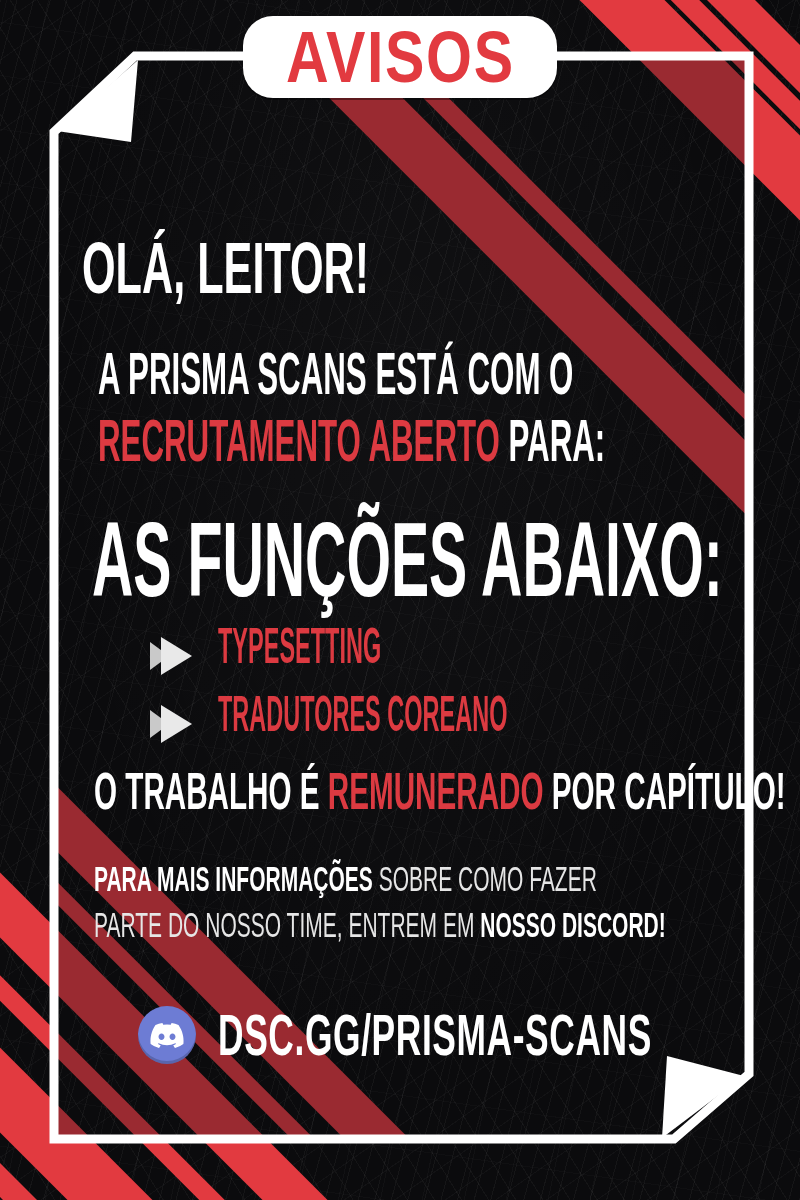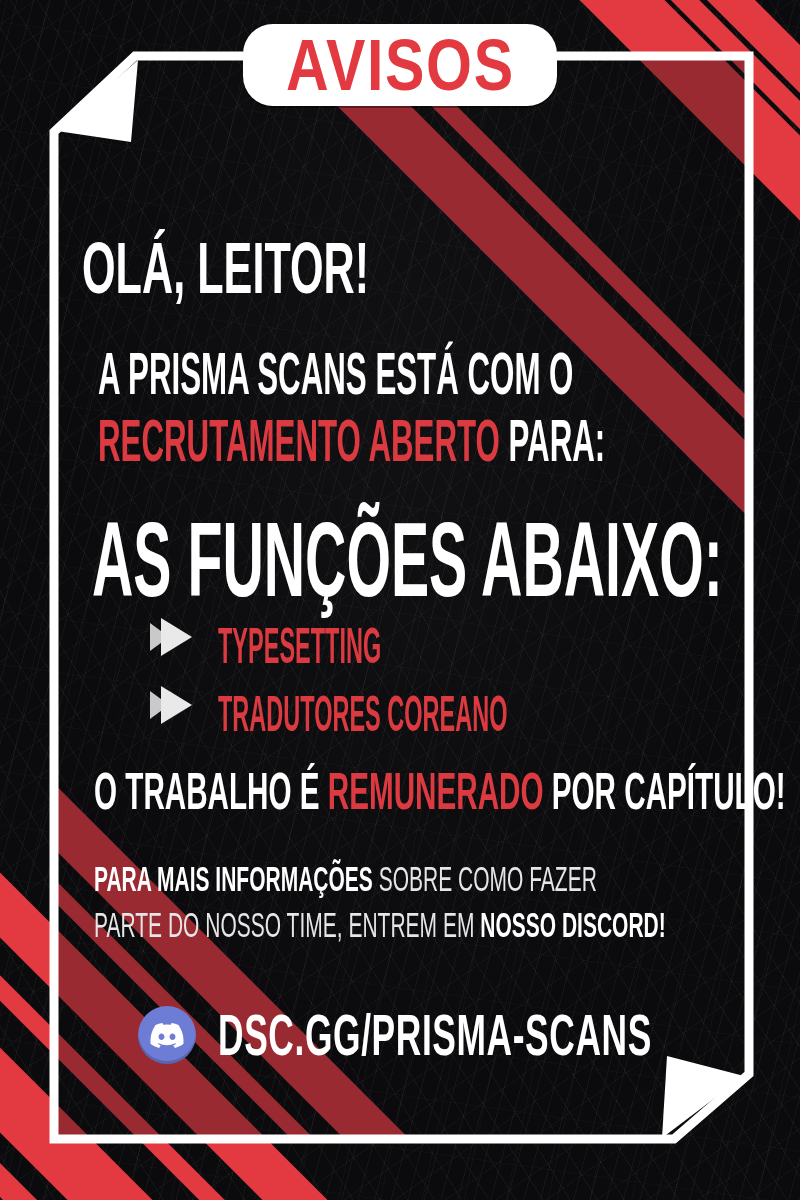--- a/index.html
+++ b/index.html
@@ -10,39 +10,39 @@
       radial-gradient(ellipse at 50% 35%, rgba(255,255,255,0.025), transparent 62%),
       repeating-linear-gradient(105deg, rgba(255,255,255,.045) 0 1px, transparent 1px 16px),
       repeating-linear-gradient(58deg, rgba(255,255,255,.038) 0 1px, transparent 1px 23px),
       repeating-linear-gradient(-35deg, rgba(255,255,255,.032) 0 1px, transparent 1px 29px),
       repeating-linear-gradient(-78deg, rgba(255,255,255,.026) 0 1px, transparent 1px 41px),
       repeating-linear-gradient(8deg, rgba(255,255,255,.02) 0 1px, transparent 1px 53px),
       #0b0b0d;
   }
   .backdrop{position:absolute;inset:0;}
   .banner{
-    position:absolute;left:243px;top:24px;width:314px;height:82px;
+    position:absolute;left:243px;top:16px;width:314px;height:82px;
     background:#fff;border-radius:30px;display:flex;align-items:center;justify-content:center;
     box-shadow:0 2px 0 rgba(0,0,0,.4);
   }
   .banner-text{
     color:#e23a40;font-weight:700;font-size:72px;letter-spacing:2px;line-height:1;
     display:inline-block;transform:scaleX(.82);transform-origin:center;white-space:nowrap;
   }
   .line{position:absolute;white-space:nowrap;}
   .cond{display:inline-block;transform-origin:0 50%;white-space:nowrap;line-height:1.13;}
   .white{color:#ffffff;}
   .red{color:#dc3a41;}
   .greeting{top:228px;left:82px;}
   .greeting .cond{font-size:72px;font-weight:700;transform:scaleX(.60);color:#fff;}
   .intro{top:341px;left:98px;}
   .intro .cond{font-size:59px;font-weight:700;transform:scaleX(.53);}
   .heading{top:500px;left:92px;}
   .heading .cond{font-size:106px;font-weight:700;transform:scaleX(.54);color:#fff;}
-  .role-row{position:absolute;left:150px;display:flex;align-items:flex-start;gap:26px;}
+  .role-row{position:absolute;left:150px;display:flex;align-items:flex-end;gap:26px;}
   .role-row.r1{top:618px;}
   .role-row.r2{top:686px;}
   .role-row .cond{font-size:50px;font-weight:700;transform:scaleX(.47);color:#dc3a41;}
   .bullet{width:42px;height:38px;flex:0 0 auto;}
   .pay{top:762px;left:94px;}
   .pay .cond{font-size:52px;font-weight:700;transform:scaleX(.57);}
   .info{top:856px;left:94px;}
   .info .cond{font-size:35px;transform:scaleX(.60);line-height:1.32;}
   .info .b{font-weight:700;color:#ffffff;}
   .info .l{font-weight:400;color:#e6e6e6;}

